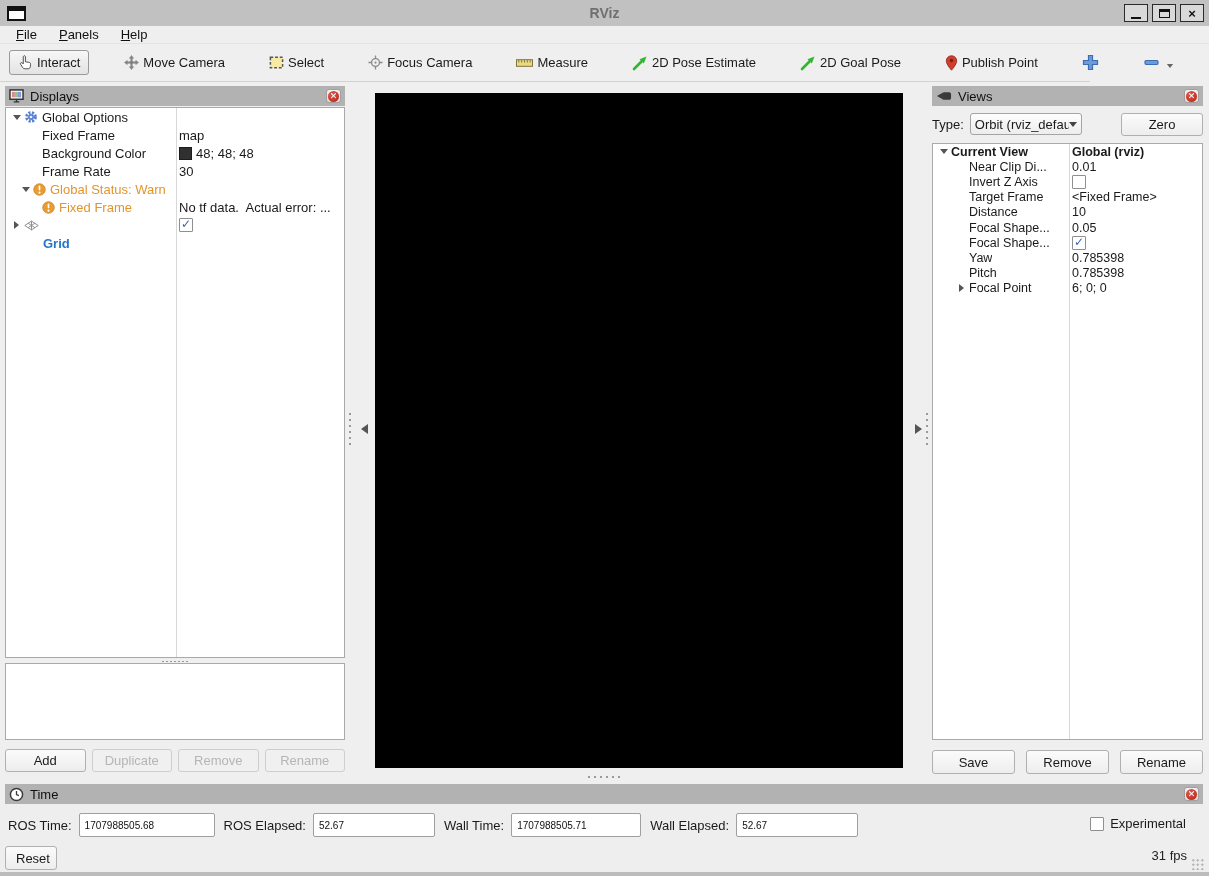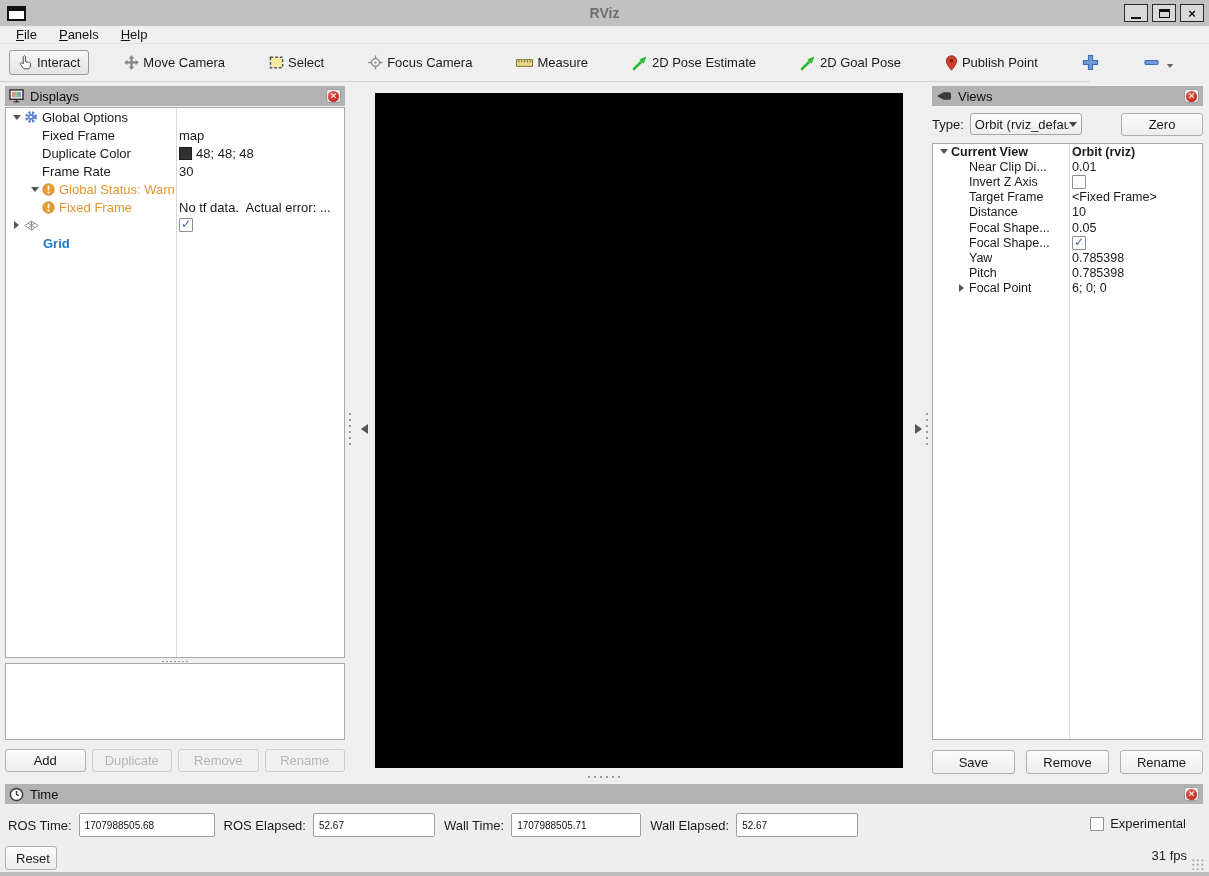--- a/index.html
+++ b/index.html
@@ -261,33 +261,33 @@
       <div class="trow">
         <div class="tlabel" style="width: 170px; padding-left: 21px;">
           <span class="exp"></span>
           <span class="ltext">Fixed Frame</span>
         </div>
         <div class="tval"><span class="vtext">map</span></div>
       </div>
       <div class="trow">
         <div class="tlabel" style="width: 170px; padding-left: 21px;">
           <span class="exp"></span>
-          <span class="ltext">Duplicate Color</span>
+          <span class="ltext">Background Color</span>
         </div>
         <div class="tval"><span class="swatch" style="background: rgb(48, 48, 48);"></span><span class="vtext">48; 48; 48</span></div>
       </div>
       <div class="trow">
         <div class="tlabel" style="width: 170px; padding-left: 21px;">
           <span class="exp"></span>
           <span class="ltext">Frame Rate</span>
         </div>
         <div class="tval"><span class="vtext">30</span></div>
       </div>
       <div class="trow">
-        <div class="tlabel" style="width: 170px; padding-left: 21px;">
+        <div class="tlabel" style="width: 170px; padding-left: 12px;">
           <span class="exp down"></span>
           <span class="icn" style="margin-right: 4px;">
             <svg width="13" height="13" viewBox="0 0 14 14">
               <circle cx="7" cy="7" r="6.2" fill="#e89c31" stroke="#c97f1a" stroke-width=".8"></circle>
               <rect x="6.1" y="2.8" width="1.8" height="5" rx=".9" fill="#fff"></rect>
               <circle cx="7" cy="10.4" r="1.15" fill="#fff"></circle>
             </svg>
           </span>
           <span class="ltext warn">Global Status: Warn</span>
         </div>
@@ -359,21 +359,21 @@
     </div>
     <button class="btn" id="zero-btn">Zero</button>
   </div>
   <div class="tree white-box" id="views-tree">
     <div class="coldiv" style="left:136px;"></div>
   <div class="trow">
         <div class="tlabel" style="width: 136px; padding-left: 3px;">
           <span class="exp down"></span>
           <span class="ltext bold">Current View</span>
         </div>
-        <div class="tval"><span class="vtext bold">Orbit (rviz)</span></div>
+        <div class="tval"><span class="vtext bold">Global (rviz)</span></div>
       </div>
       <div class="trow">
         <div class="tlabel" style="width: 136px; padding-left: 21px;">
           <span class="exp"></span>
           <span class="ltext">Near Clip Di...</span>
         </div>
         <div class="tval"><span class="vtext">0.01</span></div>
       </div>
       <div class="trow">
         <div class="tlabel" style="width: 136px; padding-left: 21px;">

